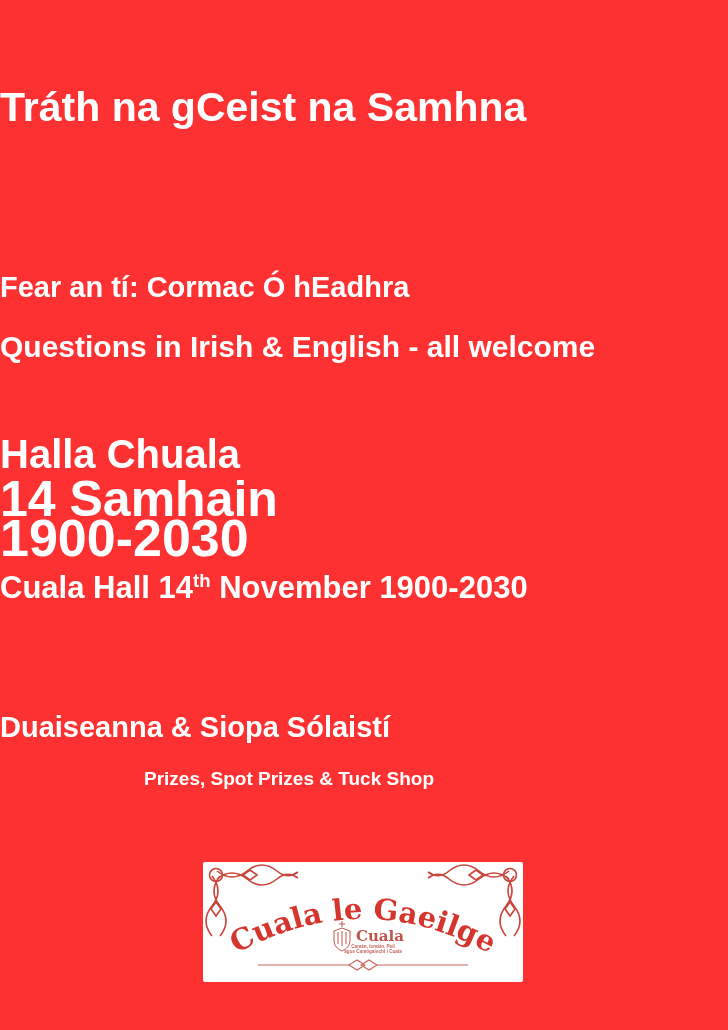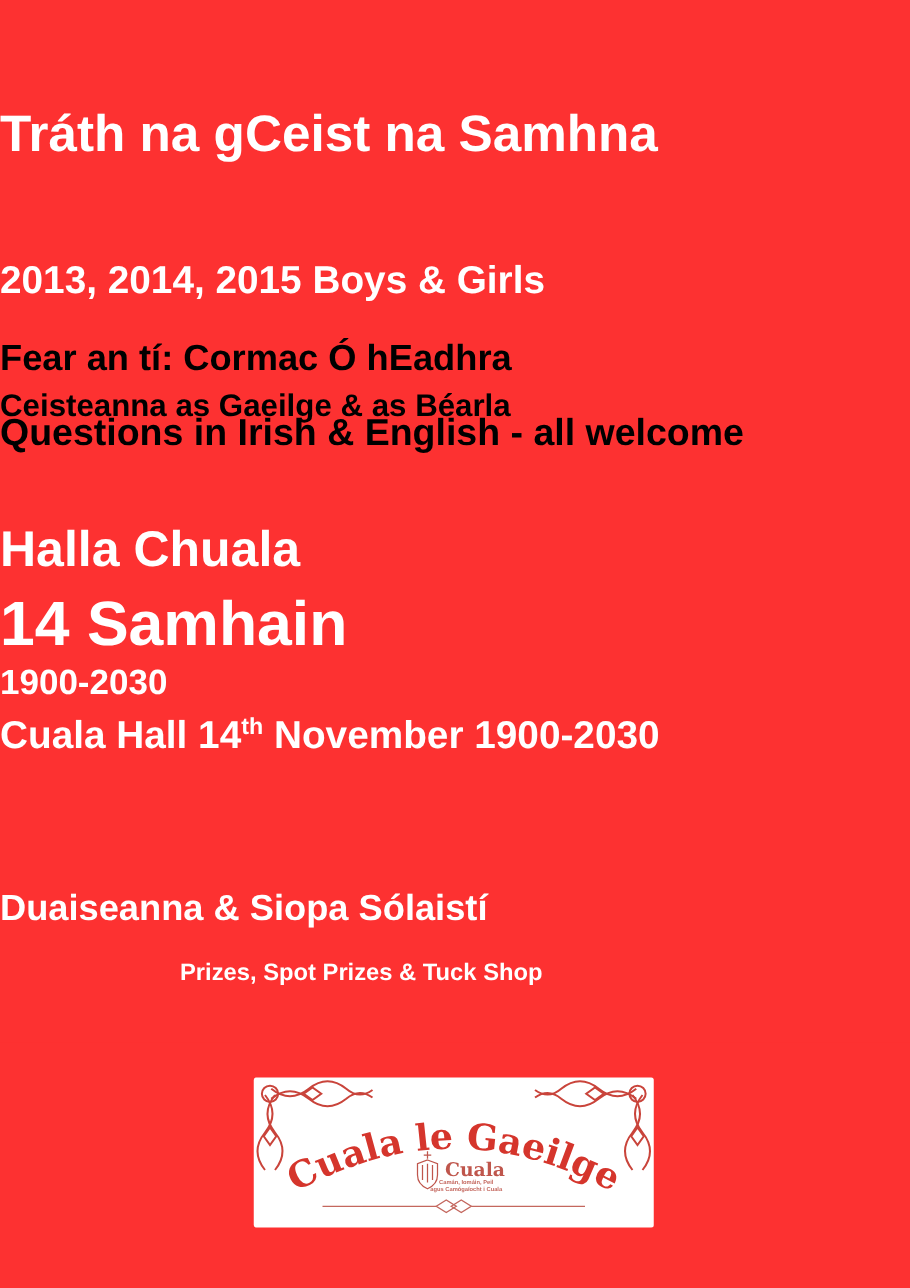--- a/index.html
+++ b/index.html
@@ -18,27 +18,27 @@
   }
   .line {
     position: absolute;
     left: 0; width: 100%;
     color: #ffffff;
     white-space: nowrap;
   }
   .title-irish   { top: 84px;  font-size: 41px; }
   .title-english { top: 150px; font-size: 35px; }
   .age-groups    { top: 206px; font-size: 31px; }
-  .dark { color: #000000; }
+  .dark { color: #ffffff; }
   .host-line     { top: 271px; font-size: 29px; }
   .lang-irish    { top: 311px; font-size: 25px; }
   .lang-english  { top: 330px; font-size: 30px; }
-  .venue-irish   { top: 418px; font-size: 40px; }
+  .venue-irish   { top: 432px; font-size: 40px; }
   .date-irish    { top: 470px; font-size: 50px; }
-  .time-range    { top: 530px; font-size: 28px; }
+  .time-range    { top: 508px; font-size: 52px; }
   .details-english { top: 570px; font-size: 31px; }
   .details-english sup { font-size: 60%; vertical-align: super; }
   .prizes-irish  { top: 711px; font-size: 29px; }
   .prizes-english {
     top: 755px; font-size: 19px;
     left: 50%; transform: translateX(-50%);
     width: 440px; white-space: normal; line-height: 48px;
   }
   .logo-box {
     position: absolute;
@@ -48,24 +48,22 @@
     border-radius: 2px;
   }
   .logo-box svg { display: block; width: 320px; height: 120px; }
 </style>
 </head>
 <body>
 
 <div class="poster">
 
   <div class="line title-irish">Tráth na gCeist na Samhna</div>
-  <div class="line age-groups">2013, 2014, 2015 Boys &amp; Girls</div>
 
   <div class="line dark host-line">Fear an tí: Cormac Ó hEadhra</div>
-  <div class="line dark lang-irish">Ceisteanna as Gaeilge &amp; as Béarla</div>
   <div class="line dark lang-english">Questions in Irish &amp; English - all welcome</div>
 
   <div class="line venue-irish">Halla Chuala</div>
   <div class="line date-irish">14 Samhain</div>
   <div class="line time-range">1900-2030</div>
 
   <div class="line details-english">
     <span>Cuala Hall 14</span><sup>th</sup><span> November 1900-2030</span>
   </div>
 

